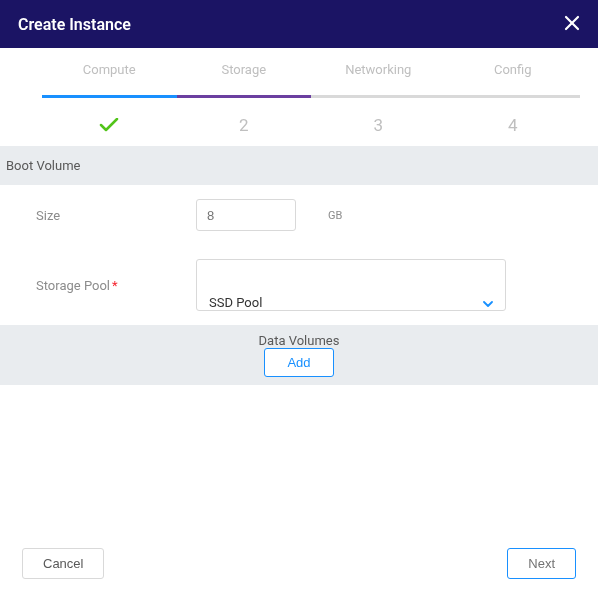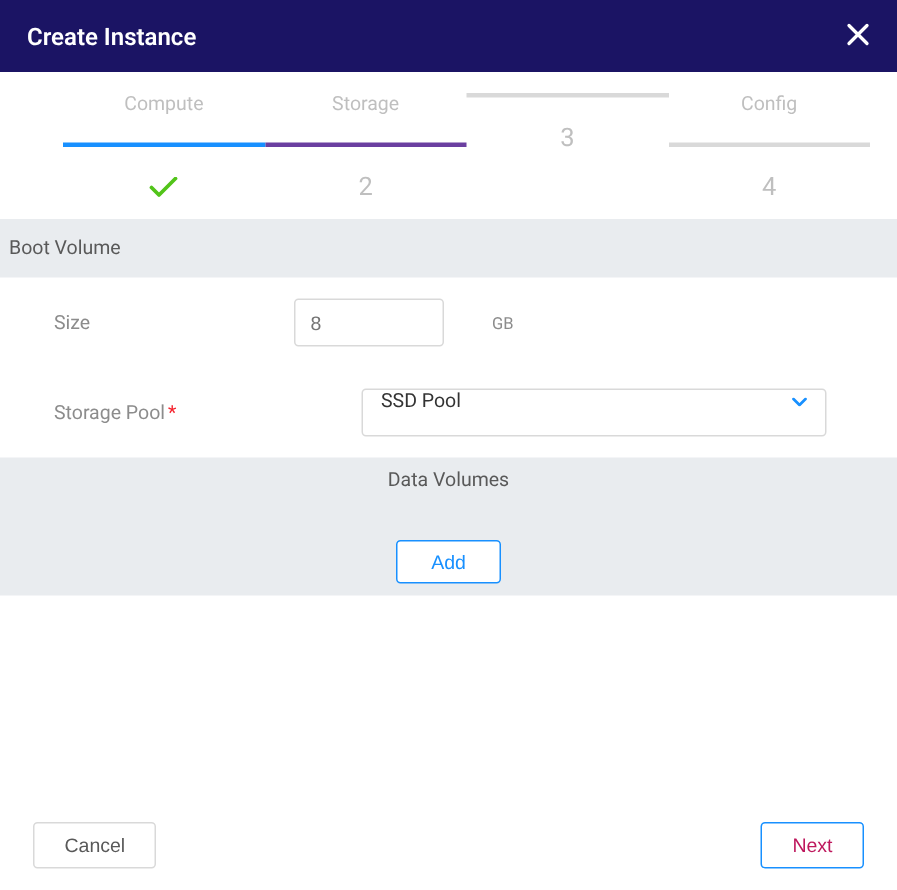--- a/index.html
+++ b/index.html
@@ -16,24 +16,24 @@
     .step-indicator { font-size: 17px; color: #bfbfbf; height: 22px; display: flex; align-items: center; justify-content: center; margin-top: 6px; margin-bottom: 10px; }
     .step.completed .step-indicator svg { stroke: #52c41a; }
     .section-header { background: #e9ecef; padding: 12px 6px; font-size: 13px; color: #595959; }
     .section-header.with-btn { display: flex; justify-content: space-between; align-items: center; padding: 8px 22px 8px 22px; flex-direction: column; }
     .form-row { display: flex; align-items: center; padding: 14px 36px; gap: 10px; }
     .form-label { width: 150px; font-size: 13px; color: #8c8c8c; }
     .required { color: #f5222d; margin-left: 2px; }
     .size-input { width: 100px; height: 32px; border: 1px solid #d9d9d9; border-radius: 3px; padding: 0 10px; font-size: 13px; color: #bfbfbf; }
     .size-unit { font-size: 11px; color: #8c8c8c; margin-left: 22px; }
     .select-wrap { position: relative; width: 310px; }
-    .select { width: 100%; height: 32px; border: 1px solid #d9d9d9; border-radius: 3px; padding: 0 12px; font-size: 13px; color: #333; background: #fff; cursor: pointer; display: flex; align-items: flex-start; justify-content: space-between; margin-left: 45px; }
+    .select { width: 100%; height: 52px; border: 1px solid #d9d9d9; border-radius: 3px; padding: 0 12px; font-size: 13px; color: #333; background: #fff; cursor: pointer; display: flex; align-items: flex-end; justify-content: space-between; }
     .select-caret { color: #1890ff; }
-    .btn { border: 1px solid #d9d9d9; background: #fff; border-radius: 3px; padding: 7px 20px; font-size: 13px; color: #595959; cursor: pointer; margin-top: 32px; }
-    .btn-primary-outline { border-color: #1890ff; color: #be185d; }
+    .btn { border: 1px solid #d9d9d9; background: #fff; border-radius: 3px; padding: 7px 20px; font-size: 13px; color: #595959; cursor: pointer; }
+    .btn-primary-outline { border-color: #1890ff; color: #737373; }
     .btn-add { border-color: #1890ff; color: #1890ff; padding: 6px 22px; font-size: 13px; }
     .spacer { flex: 1; }
     .footer { display: flex; justify-content: space-between; align-items: center; padding: 14px 22px 14px 22px; border-top: none; gap: 13px; }
     .footer-right { display: flex; gap: 10px; }
   </style>
 </head>
 <body>
 
 <div class="header">
   <div class="header-title">Create Instance</div>
@@ -54,20 +54,21 @@
           <polyline points="2,7 7,12 18,1"></polyline>
         </svg>
     </div>
   </div>
   <div class="step active">
     <div class="step-label">Storage</div>
     <div class="step-bar"></div>
     <div class="step-indicator">2</div>
   </div>
   <div class="step">
+    <div class="step-label">Networking</div>
     <div class="step-bar"></div>
     <div class="step-indicator">3</div>
   </div>
   <div class="step">
     <div class="step-label">Config</div>
     <div class="step-bar"></div>
     <div class="step-indicator">4</div>
   </div>
 </div>
 

